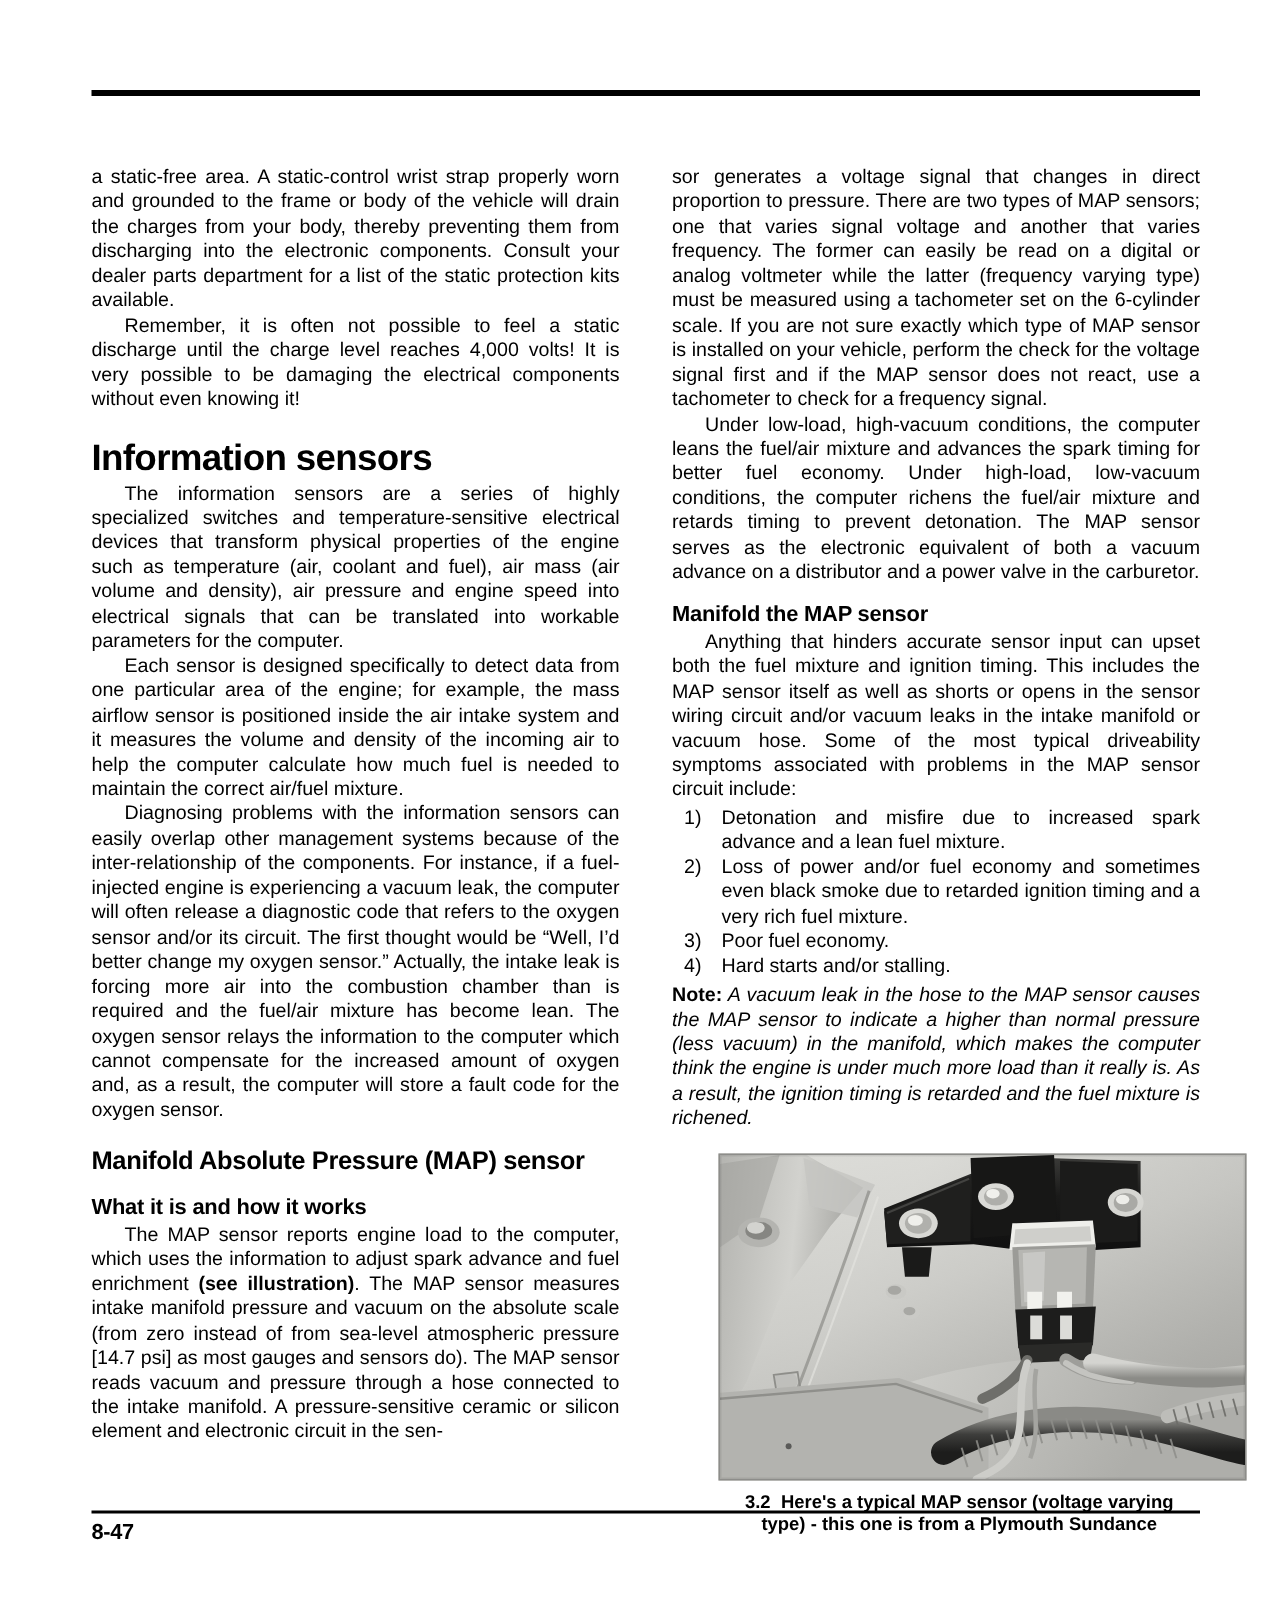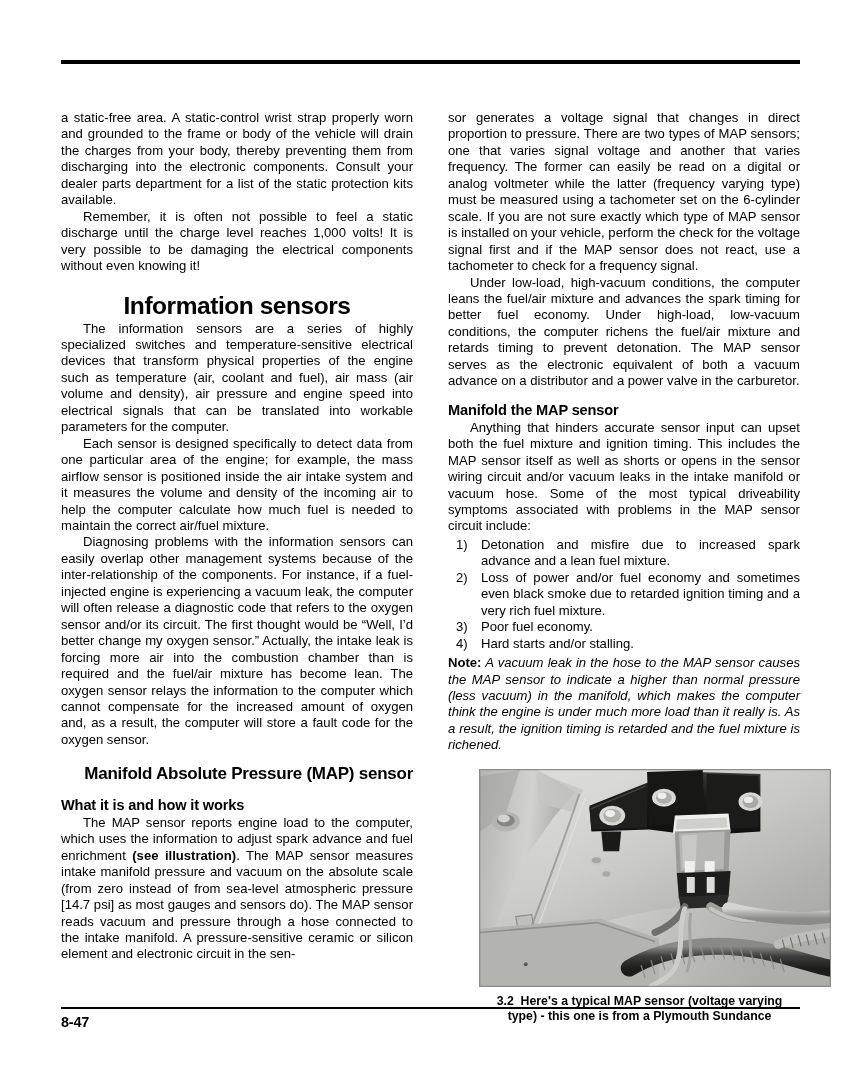--- a/index.html
+++ b/index.html
@@ -68,29 +68,29 @@
     hyphens: none;
   }
   p.body.indent { text-indent: 22px; }
 
   h1.sec {
     margin: 17px 0 2px 0;
     font-size: 24.5px;
     line-height: 27px;
     font-weight: bold;
     letter-spacing: -0.45px;
-    text-align: center;
+    text-align: left;
   }
   h2.sub {
     margin: 16px 0 1px 0;
     font-size: 17px;
     line-height: 20.5px;
     font-weight: bold;
     letter-spacing: -0.25px;
-    text-align: right;
+    text-align: left;
   }
   h3.subsub {
     margin: 11px 0 1px 0;
     font-size: 14.6px;
     line-height: 18px;
     font-weight: bold;
     letter-spacing: -0.15px;
     text-align: left;
   }
 
@@ -155,21 +155,21 @@
 
 <div id="page">
 
   <div class="rule-top"></div>
 
   <div class="columns">
 
     <div class="col col-left">
 
       <p class="body">a static-free area. A static-control wrist strap properly worn and grounded to the frame or body of the vehicle will drain the charges from your body, thereby preventing them from discharging into the electronic components. Consult your dealer parts department for a list of the static protection kits available.</p>
-      <p class="body indent">Remember, it is often not possible to feel a static discharge until the charge level reaches 1,000 volts! It is very possible to be damaging the electrical components without even knowing it!</p>
+      <p class="body indent">Remember, it is often not possible to feel a static discharge until the charge level reaches 4,000 volts! It is very possible to be damaging the electrical components without even knowing it!</p>
 
       <h1 class="sec">Information sensors</h1>
 
       <p class="body indent">The information sensors are a series of highly specialized switches and temperature-sensitive electrical devices that transform physical properties of the engine such as temperature (air, coolant and fuel), air mass (air volume and density), air pressure and engine speed into electrical signals that can be translated into workable parameters for the computer.</p>
       <p class="body indent">Each sensor is designed specifically to detect data from one particular area of the engine; for example, the mass airflow sensor is positioned inside the air intake system and it measures the volume and density of the incoming air to help the computer calculate how much fuel is needed to maintain the correct air/fuel mixture.</p>
       <p class="body indent">Diagnosing problems with the information sensors can easily overlap other management systems because of the inter-relationship of the components. For instance, if a fuel-injected engine is experiencing a vacuum leak, the computer will often release a diagnostic code that refers to the oxygen sensor and/or its circuit. The first thought would be “Well, I’d better change my oxygen sensor.” Actually, the intake leak is forcing more air into the combustion chamber than is required and the fuel/air mixture has become lean. The oxygen sensor relays the information to the computer which cannot compensate for the increased amount of oxygen and, as a result, the computer will store a fault code for the oxygen sensor.</p>
 
       <h2 class="sub">Manifold Absolute Pressure (MAP) sensor</h2>
       <h3 class="subsub">What it is and how it works</h3>
 

